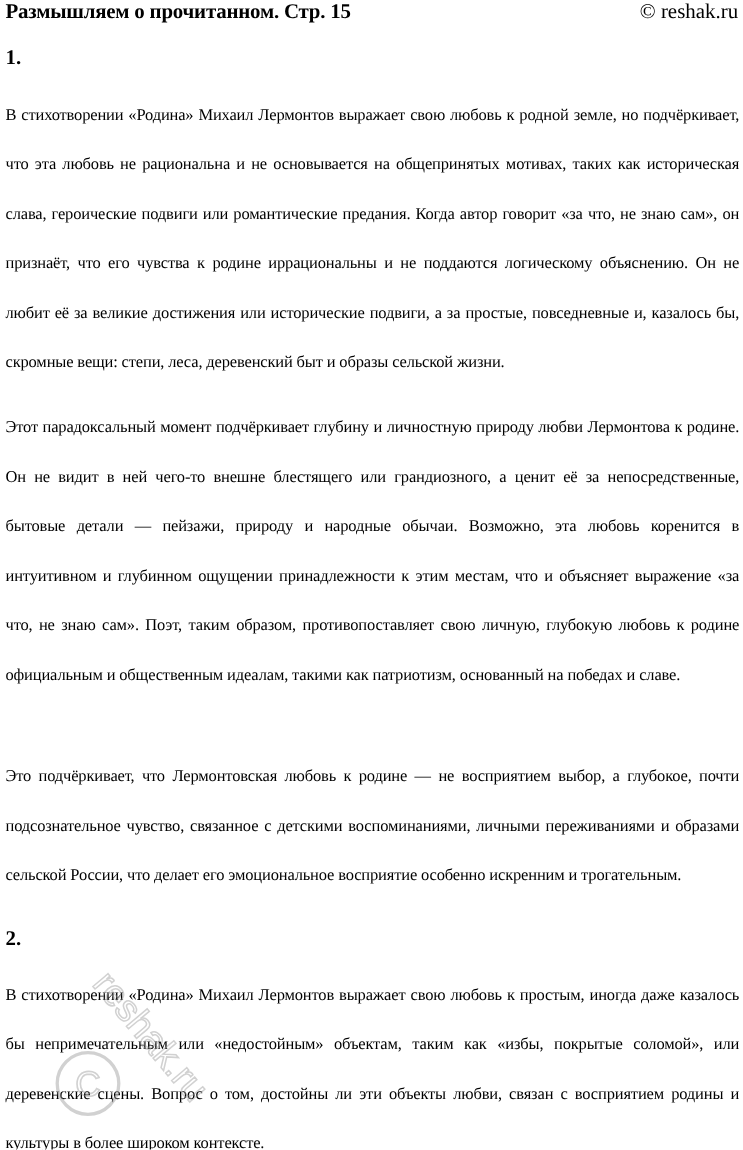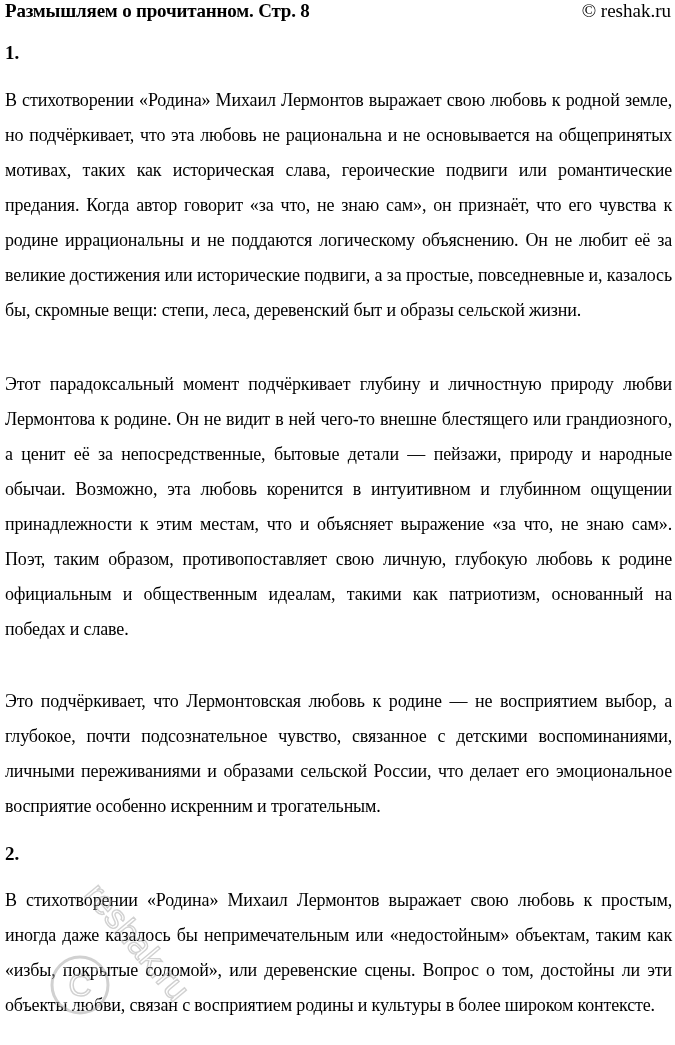--- a/index.html
+++ b/index.html
@@ -49,43 +49,43 @@
       position: absolute;
       left: 0;
       font-weight: bold;
       font-size: 19px;
       line-height: 22px;
     }
     .para {
       position: absolute;
       left: 0;
       width: 667px;
-      font-size: 18px;
-      line-height: 35px;
+      font-size: 15px;
+      line-height: 45px;
       text-align: justify;
       text-align-last: left;
       letter-spacing: -0.15px;
       word-spacing: 0px;
       margin: 0;
     }
     .watermark {
       position: absolute;
       left: 40px;
       top: 880px;
       width: 150px;
       height: 150px;
       pointer-events: none;
       opacity: 0.45;
     }
   </style>
 </head>
 <body>
 
 <div class="header">
-  <div class="page-title">Размышляем о прочитанном. Стр. 8</div>
+  <div class="page-title">Размышляем о прочитанном. Стр. 15</div>
   <div class="site-mark">© reshak.ru</div>
 </div>
 
 <div class="content">
   <div class="section-num" style="top:42px;">1.</div>
 
   <p class="para" style="top:83px;">В стихотворении «Родина» Михаил Лермонтов выражает свою любовь к родной земле, но подчёркивает, что эта любовь не рациональна и не основывается на общепринятых мотивах, таких как историческая слава, героические подвиги или романтические предания. Когда автор говорит «за что, не знаю сам», он признаёт, что его чувства к родине иррациональны и не поддаются логическому объяснению. Он не любит её за великие достижения или исторические подвиги, а за простые, повседневные и, казалось бы, скромные вещи: степи, леса, деревенский быт и образы сельской жизни.</p>
 
   <p class="para" style="top:367px;">Этот парадоксальный момент подчёркивает глубину и личностную природу любви Лермонтова к родине. Он не видит в ней чего-то внешне блестящего или грандиозного, а ценит её за непосредственные, бытовые детали — пейзажи, природу и народные обычаи. Возможно, эта любовь коренится в интуитивном и глубинном ощущении принадлежности к этим местам, что и объясняет выражение «за что, не знаю сам». Поэт, таким образом, противопоставляет свою личную, глубокую любовь к родине официальным и общественным идеалам, такими как патриотизм, основанный на победах и славе.</p>
 

